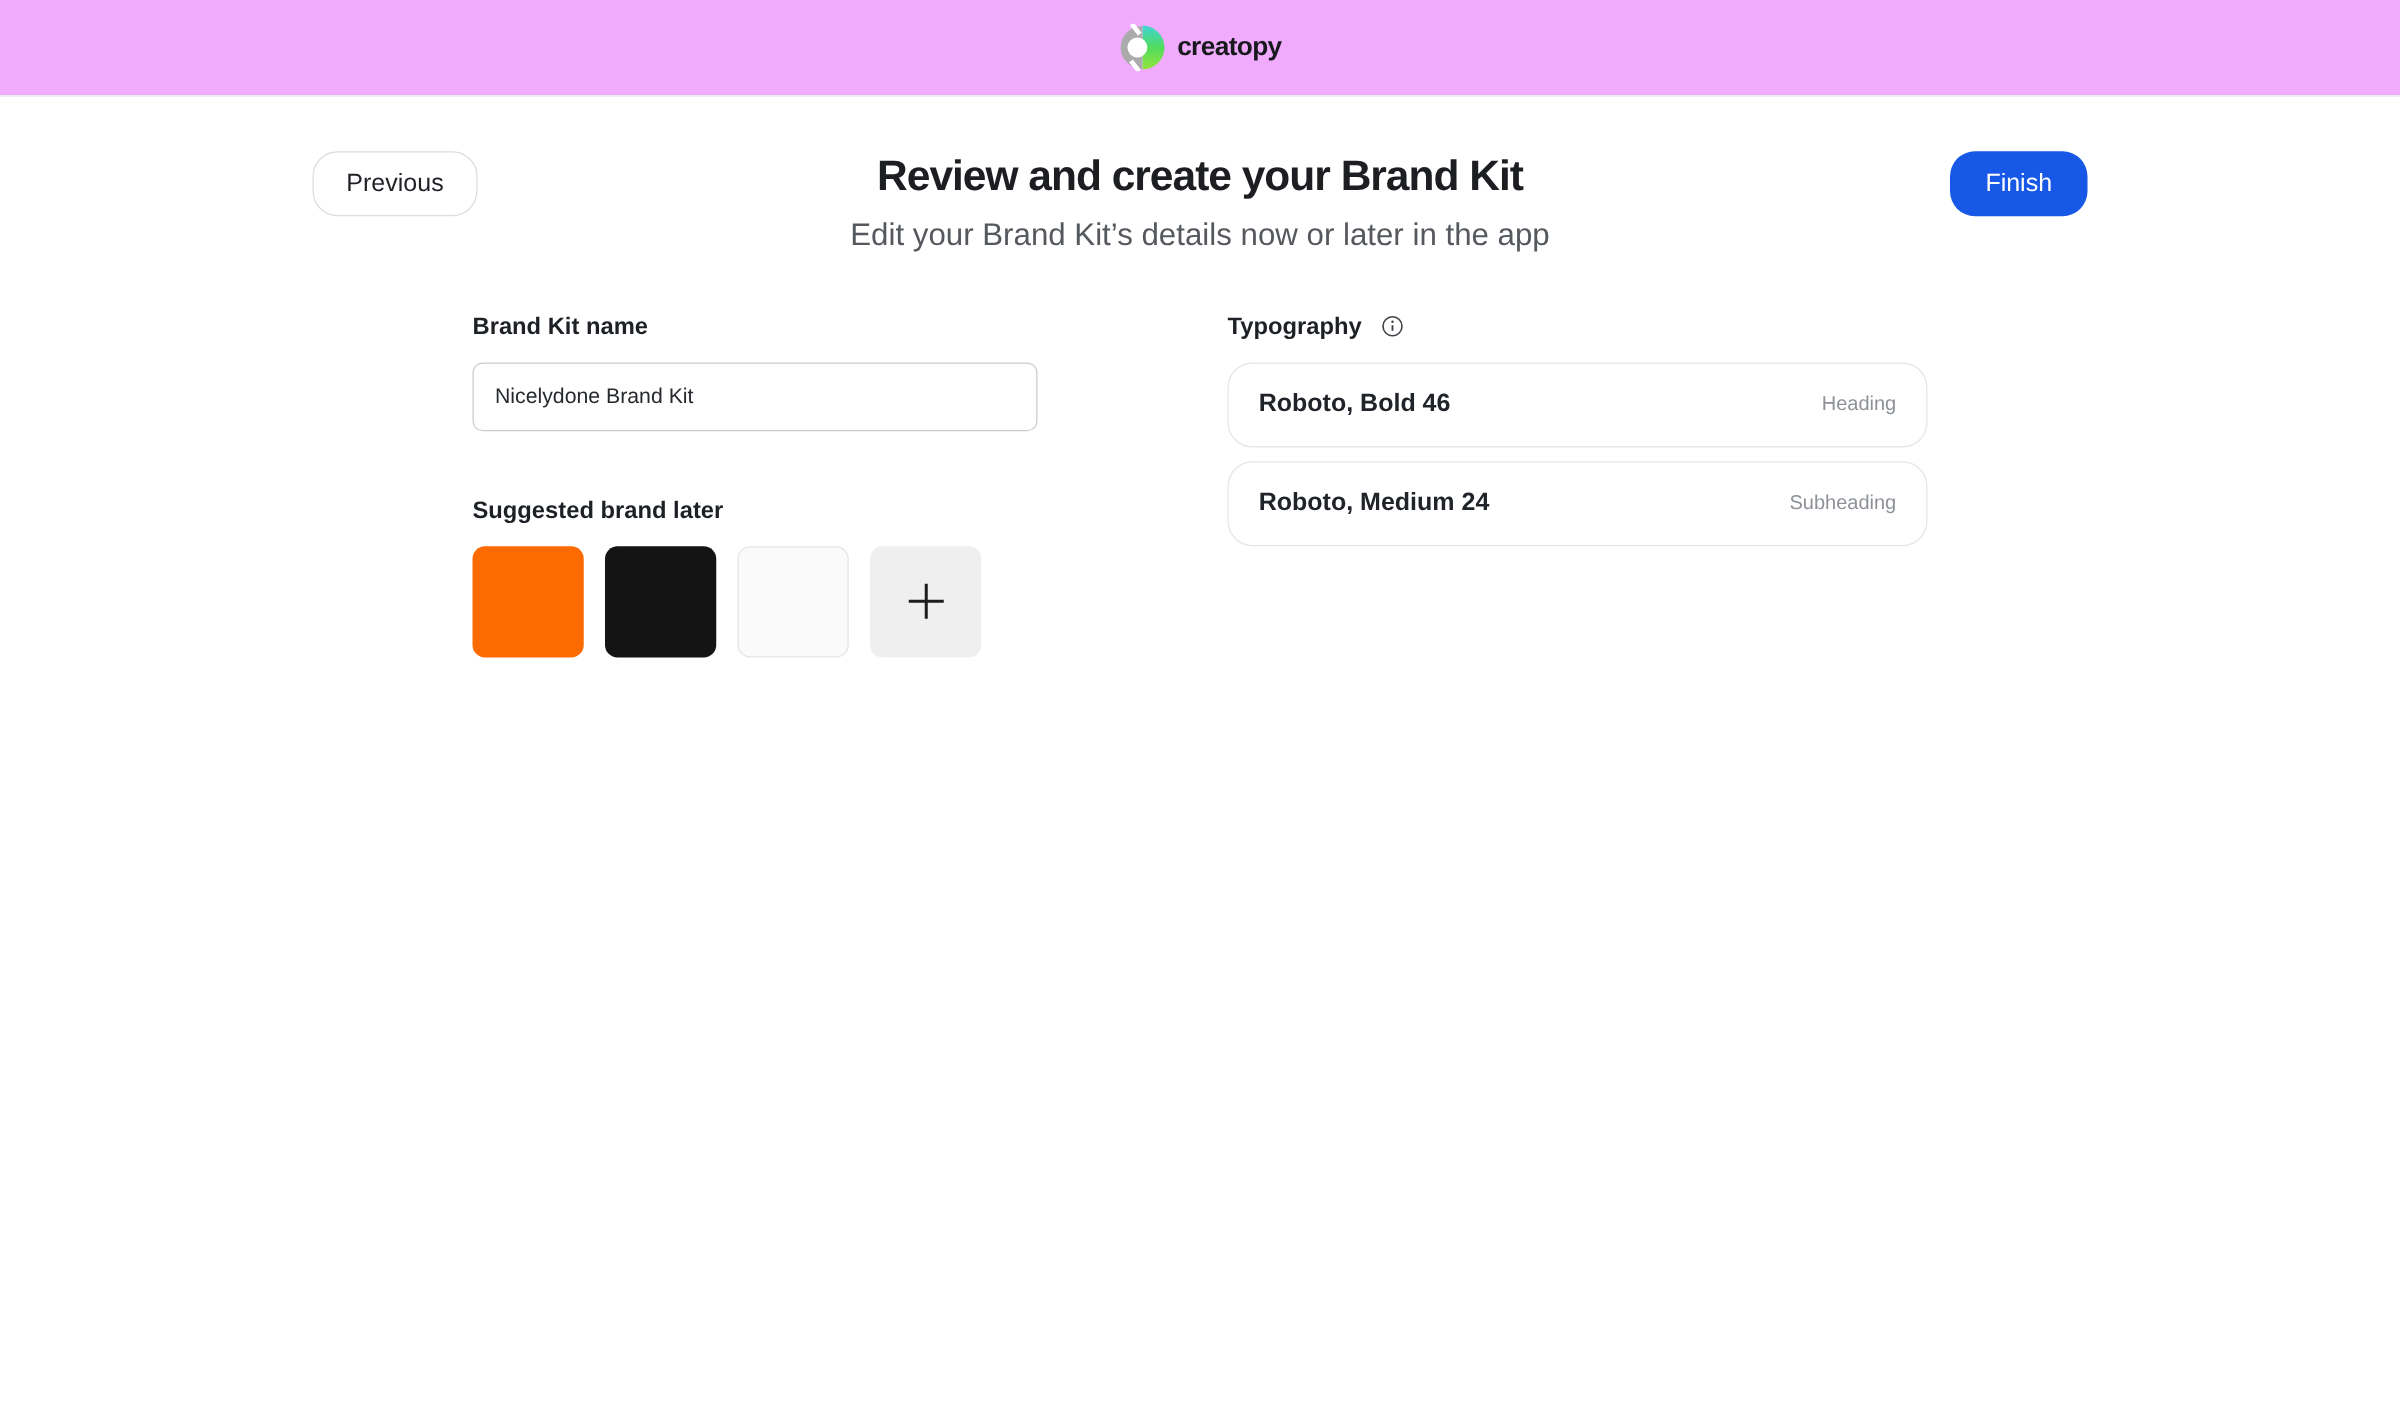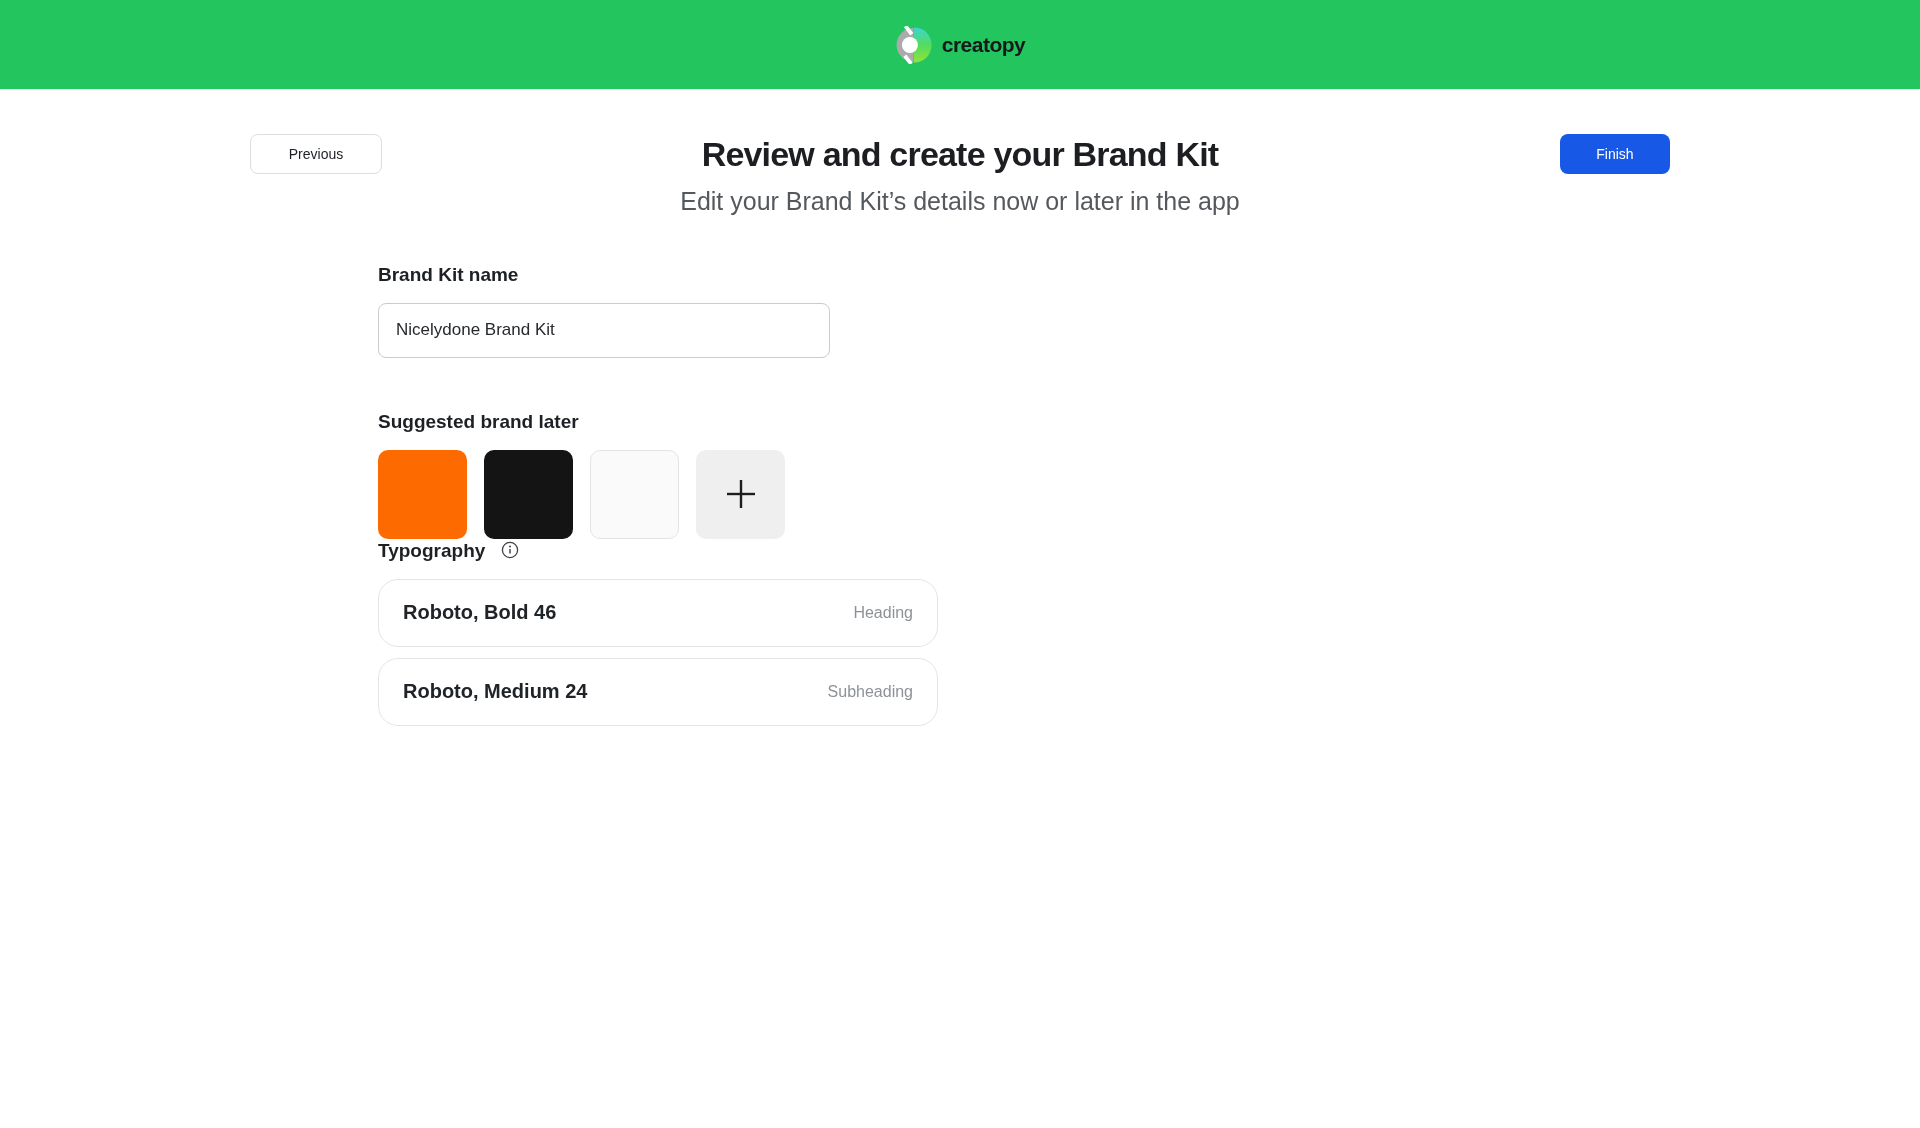--- a/index.html
+++ b/index.html
@@ -7,39 +7,39 @@
   body {
     width: 1920px; height: 1128px;
     background: #ffffff;
     font-family: "Liberation Sans", "DejaVu Sans", sans-serif;
     color: #1d2024;
     overflow: hidden;
   }
 
   
   .app-header {
-    height: 90px;
+    height: 77px;
     border-bottom: 1px solid #ececee;
     display: flex; align-items: center; justify-content: center;
-    background: #22c55e;
+    background: #f0abfc;
   }
   .logo { display: flex; align-items: center; gap: 9px; }
   .logo-text {
     font-size: 21px; font-weight: 700; letter-spacing: -0.5px; color: #17191c;
   }
 
   
   .top-row {
     width: 1420px; margin: 44px auto 0;
     display: grid; grid-template-columns: 1fr auto 1fr;
     align-items: flex-start;
   }
   .btn {
-    font-family: inherit; font-size: 14px; border-radius: 8px;
-    height: 40px; cursor: pointer;
+    font-family: inherit; font-size: 20px; border-radius: 20px;
+    height: 52px; cursor: pointer;
   }
   .btn-previous {
     width: 132px; background: #ffffff; border: 1px solid #dcdde0;
     color: #1d2024; justify-self: start;
   }
   .btn-finish {
     min-width: 110px; padding: 0 28px; border: none; color: #ffffff;
     font-weight: 500; justify-self: end; background: #1759e6;
   }
   .title-block { text-align: center; }
@@ -47,21 +47,21 @@
     margin: 0; font-size: 34px; font-weight: 700;
     letter-spacing: -0.8px; color: #1c1e21; line-height: 1.2;
   }
   .page-subtitle {
     margin: 10px 0 0; font-size: 25px; color: #55595e; line-height: 1.35;
   }
 
   
   .content {
     width: 1164px; margin: 44px auto 0;
-    display: flex; justify-content: space-between; flex-direction: column;
+    display: flex; justify-content: space-between;
   }
   .col-left { width: 452px; }
   .col-right { width: 560px; }
 
   .section-label {
     margin: 0 0 17px; font-size: 19px; font-weight: 700;
     color: #1d2024; line-height: 23px;
   }
 
   .name-input {

